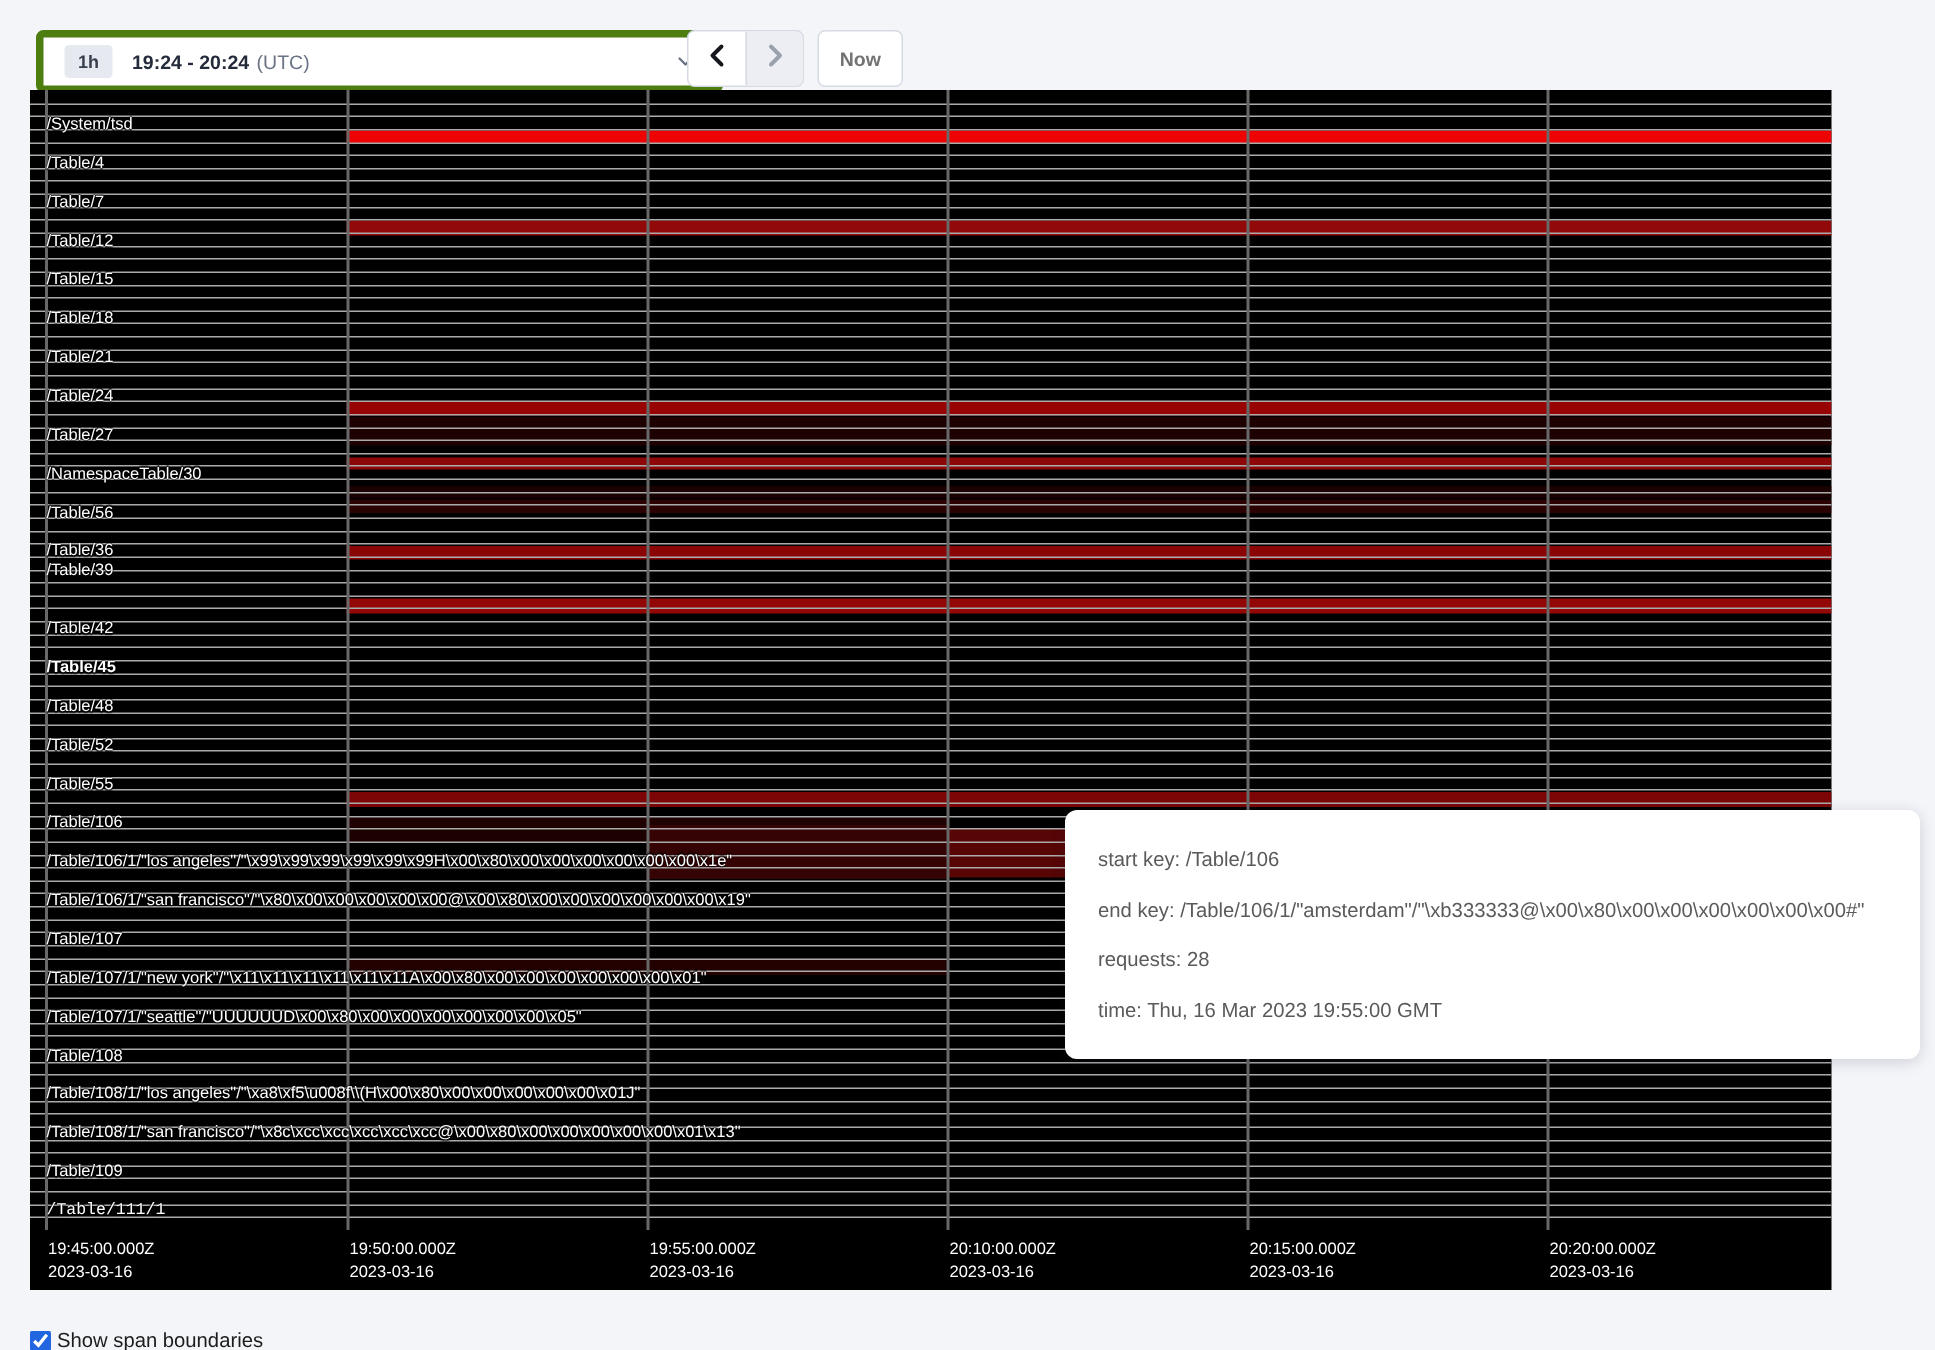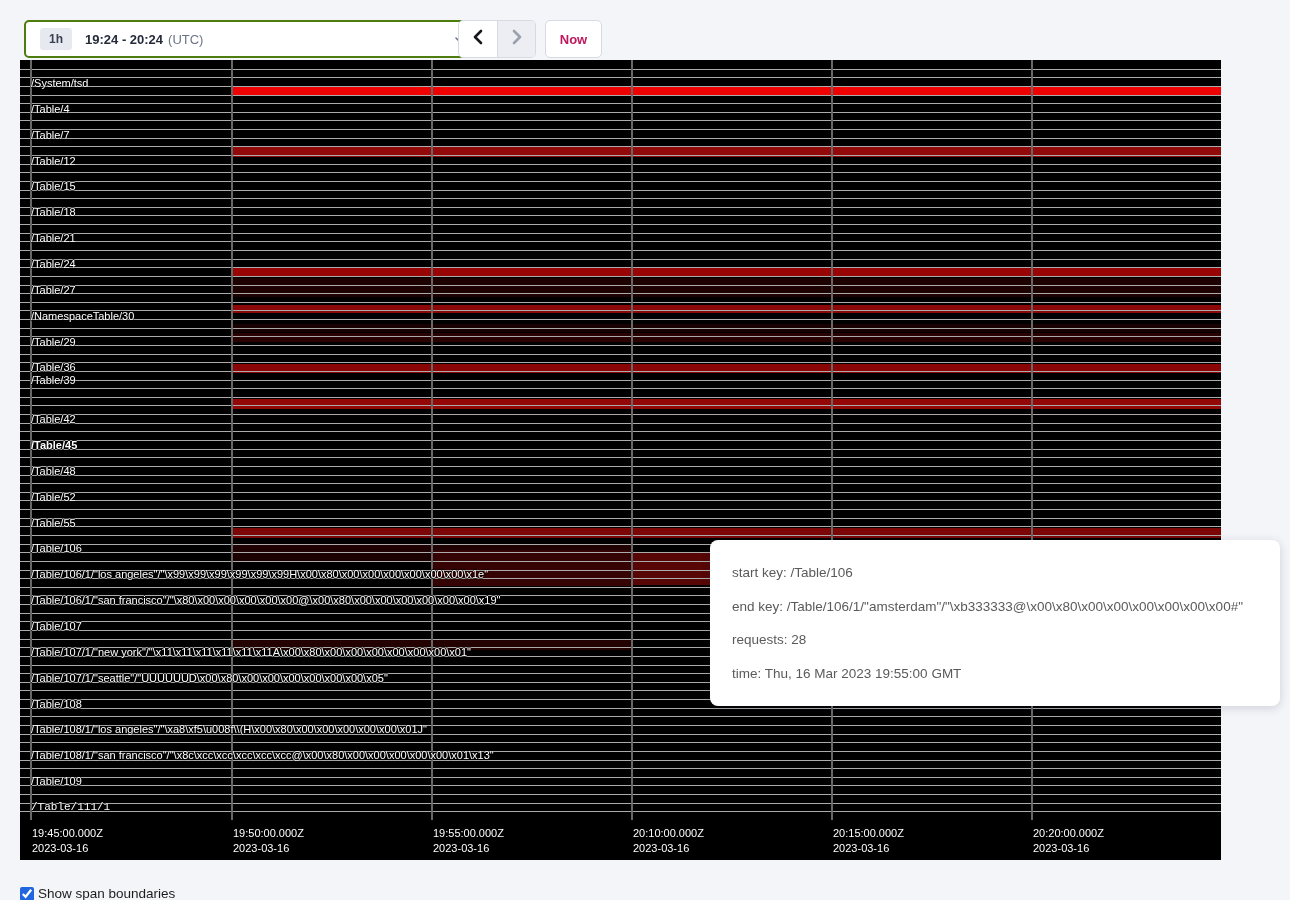--- a/index.html
+++ b/index.html
@@ -7,21 +7,21 @@
   body {
     background:#f4f5f9;
     font-family:"Liberation Sans", sans-serif;
     position:relative;
     overflow:hidden;
   }
 
   
   .time-selector {
     position:absolute; left:24px; top:20px; width:458px; height:38px;
-    background:#ffffff; border:2px solid #4d7c0f; border-radius:5px;
+    background:#ffffff; border:5px solid #4d7c0f; border-radius:5px;
     display:flex; align-items:center; padding:16px 14px; cursor:pointer;
   }
   .range-badge {
     background:#e7e9f0; color:#39404f; font-size:12px; font-weight:bold;
     border-radius:3px; padding:4px 9px; margin-right:13px;
   }
   .range-label { font-size:13px; font-weight:bold; color:#242b3a; white-space:pre; }
   .range-tz { font-size:13px; color:#6b7485; margin-left:5px; }
   .selector-spacer { flex:1; }
 
@@ -29,21 +29,21 @@
     position:absolute; left:458px; top:20px; width:78px; height:38px;
     border:1px solid #d6dae3; border-radius:5px; background:#ffffff;
     display:flex; overflow:hidden;
   }
   .seg-btn { width:50%; display:flex; align-items:center; justify-content:center; cursor:pointer; }
   .seg-btn.next { background:#eceef3; border-left:1px solid #d6dae3; cursor:default; }
 
   .now-btn {
     position:absolute; left:545px; top:20px; width:57px; height:38px;
     background:#ffffff; border:1px solid #d6dae3; border-radius:5px;
-    font-size:13px; font-weight:bold; color:#be185d;
+    font-size:13px; font-weight:bold; color:#737373;
     display:flex; align-items:center; justify-content:center; cursor:pointer;
   }
 
   
   .kv-canvas {
     position:absolute; left:20px; top:60px; width:1201px; height:800px;
     background:#000000;
   }
   .kv-rows { position:absolute; left:0; top:0; width:1201px; height:760px; overflow:hidden; }
   .boundary-line { position:absolute; left:0; width:1201px; height:1px; background:#ababab; }
@@ -218,21 +218,21 @@
       <div class="span-label" style="top: 17px;">/System/tsd</div>
       <div class="span-label" style="top: 42.9px;">/Table/4</div>
       <div class="span-label" style="top: 68.7px;">/Table/7</div>
       <div class="span-label" style="top: 94.6px;">/Table/12</div>
       <div class="span-label" style="top: 120.4px;">/Table/15</div>
       <div class="span-label" style="top: 146.3px;">/Table/18</div>
       <div class="span-label" style="top: 172.1px;">/Table/21</div>
       <div class="span-label" style="top: 198px;">/Table/24</div>
       <div class="span-label" style="top: 223.9px;">/Table/27</div>
       <div class="span-label" style="top: 249.7px;">/NamespaceTable/30</div>
-      <div class="span-label" style="top: 275.6px;">/Table/29</div>
+      <div class="span-label" style="top: 275.6px;">/Table/56</div>
       <div class="span-label" style="top: 301.4px;">/Table/36</div>
       <div class="span-label" style="top: 314px;">/Table/39</div>
       <div class="span-label" style="top: 353.1px;">/Table/42</div>
       <div class="span-label" style="top: 379px; font-weight: bold;">/Table/45</div>
       <div class="span-label" style="top: 404.9px;">/Table/48</div>
       <div class="span-label" style="top: 430.7px;">/Table/52</div>
       <div class="span-label" style="top: 456.6px;">/Table/55</div>
       <div class="span-label" style="top: 482.4px;">/Table/106</div>
       <div class="span-label" style="top: 508.3px;">/Table/106/1/"los angeles"/"\x99\x99\x99\x99\x99\x99H\x00\x80\x00\x00\x00\x00\x00\x00\x1e"</div>
       <div class="span-label" style="top: 534.1px;">/Table/106/1/"san francisco"/"\x80\x00\x00\x00\x00\x00@\x00\x80\x00\x00\x00\x00\x00\x00\x19"</div>

